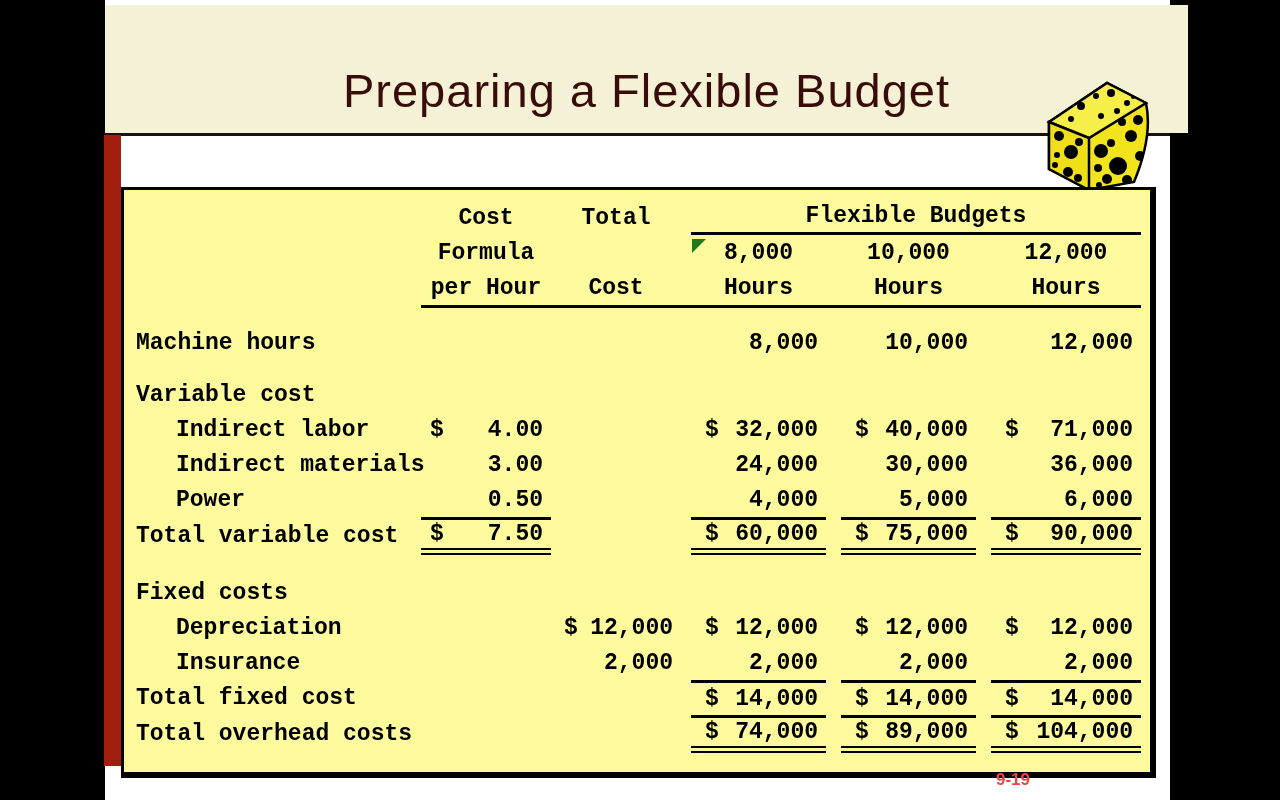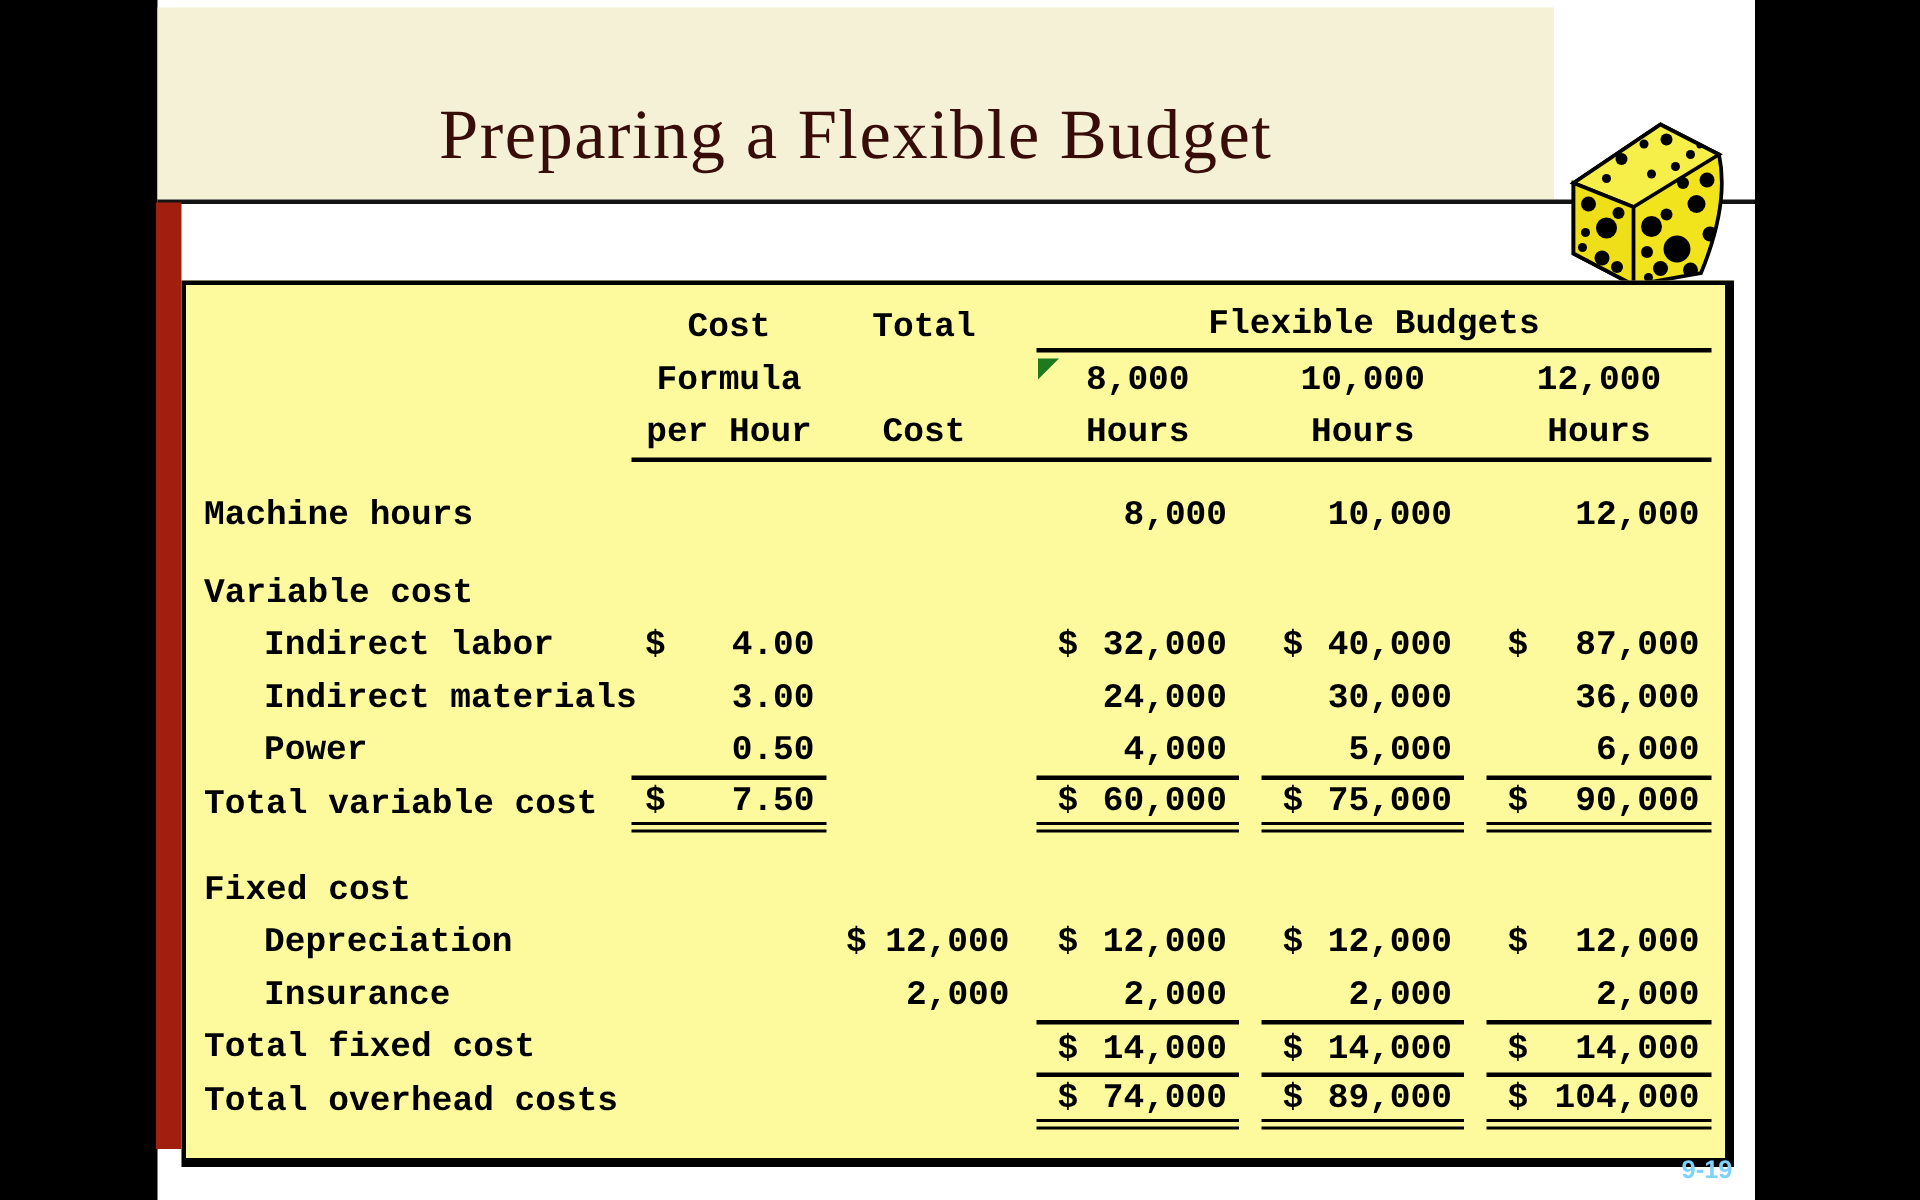--- a/index.html
+++ b/index.html
@@ -1,26 +1,26 @@
 <!DOCTYPE html>
 <html><head>
 <meta charset="utf-8">
 <style>
   html,body{margin:0;padding:0;background:#000;}
   .stage{position:relative;width:1280px;height:800px;background:#000;overflow:hidden;
          font-family:"Liberation Sans",sans-serif;}
   .content-bg{position:absolute;left:105px;top:0;width:1065px;height:800px;background:#fff;}
-  .title-band{position:absolute;left:105px;top:5px;width:931px;height:128px;background:#F5F1D7;font-family:Liberation Serif, serif;}
+  .title-band{position:absolute;left:105px;top:5px;width:1083px;height:128px;background:#F5F1D7;}
   .slide-title{padding-top:58px;text-align:center;font-size:47px;font-weight:400;
                color:#380D09;letter-spacing:1px;}
   .band-rule{position:absolute;left:105px;top:133px;width:1065px;height:3px;background:#141414;}
   .red-bar{position:absolute;left:104px;top:135px;width:17px;height:631px;background:#A21F10;}
   .cheese{position:absolute;left:1041px;top:76px;width:110px;height:114px;}
-  .page-num{position:absolute;left:1040px;top:770px;width:115px;text-align:right;
-            font-size:17px;font-weight:700;color:#7dd3fc;}
+  .page-num{position:absolute;left:996px;top:770px;width:115px;text-align:left;
+            font-size:17px;font-weight:700;color:#ef4444;}
 
   
   .btable{position:absolute;left:121px;top:187px;width:1035px;height:591px;
           box-sizing:border-box;background:#FCFA9D;color:#000;
           border:solid #000;border-width:3px 6px 6px 3px;
           padding:10px 0 0 2px;font-size:23px;font-weight:700;overflow:hidden;font-family:Liberation Mono, monospace;}
   .hrow,.trow{display:grid;grid-template-columns:295px 130px 130px 10px 135px 15px 135px 15px 150px;
               height:35px;}
   .trow.tall{height:38px;}
   .hcell{display:flex;align-items:center;justify-content:center;} .cB{grid-column:2} .cC{grid-column:3}
@@ -157,21 +157,21 @@
           <div class="cell money colD">
             <div class="dollar">$</div>
             <div class="val">32,000</div>
           </div>
           <div class="cell money colE">
             <div class="dollar">$</div>
             <div class="val">40,000</div>
           </div>
           <div class="cell money colF">
             <div class="dollar">$</div>
-            <div class="val">87,000</div>
+            <div class="val">71,000</div>
           </div>
         </div>
         <div class="trow">
           <div class="cell label indent">Indirect materials</div>
           <div class="cell money colB">
             <div class="dollar"></div>
             <div class="val">3.00</div>
           </div>
           <div class="cell money colC"></div>
           <div class="cell money colD">
@@ -222,21 +222,21 @@
             <div class="dollar">$</div>
             <div class="val">75,000</div>
           </div>
           <div class="cell money colF topline dblline">
             <div class="dollar">$</div>
             <div class="val">90,000</div>
           </div>
         </div>
         <div class="spacer big"></div>
         <div class="trow">
-          <div class="cell label">Fixed cost</div>
+          <div class="cell label">Fixed costs</div>
           <div class="cell money colB"></div>
           <div class="cell money colC"></div>
           <div class="cell money colD"></div>
           <div class="cell money colE"></div>
           <div class="cell money colF"></div>
         </div>
         <div class="trow">
           <div class="cell label indent">Depreciation</div>
           <div class="cell money colB"></div>
           <div class="cell money colC">

